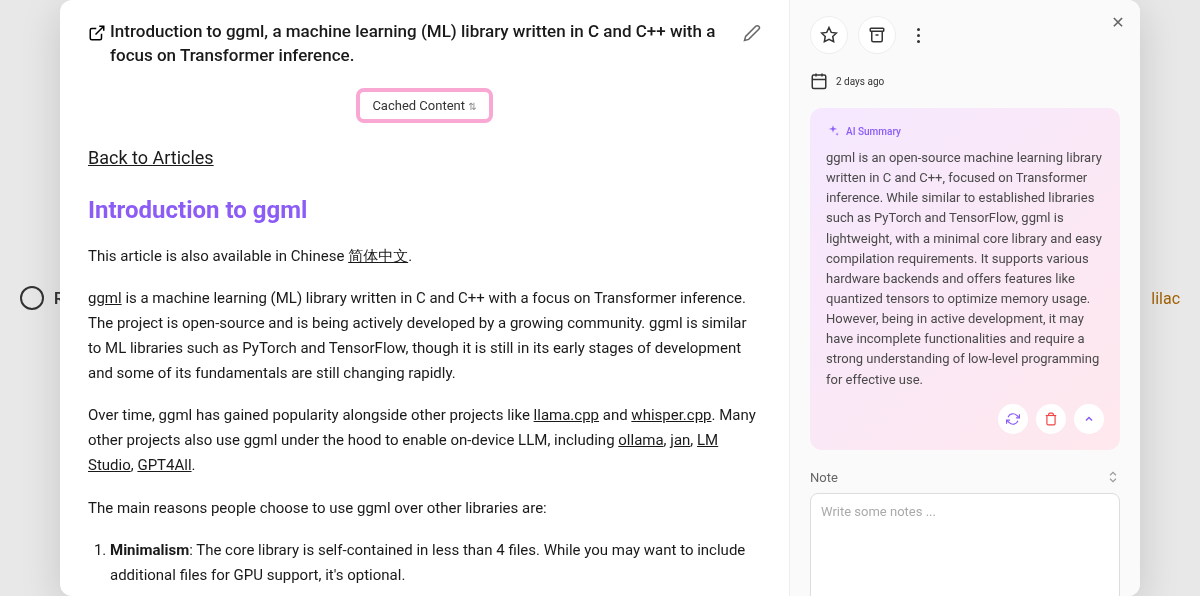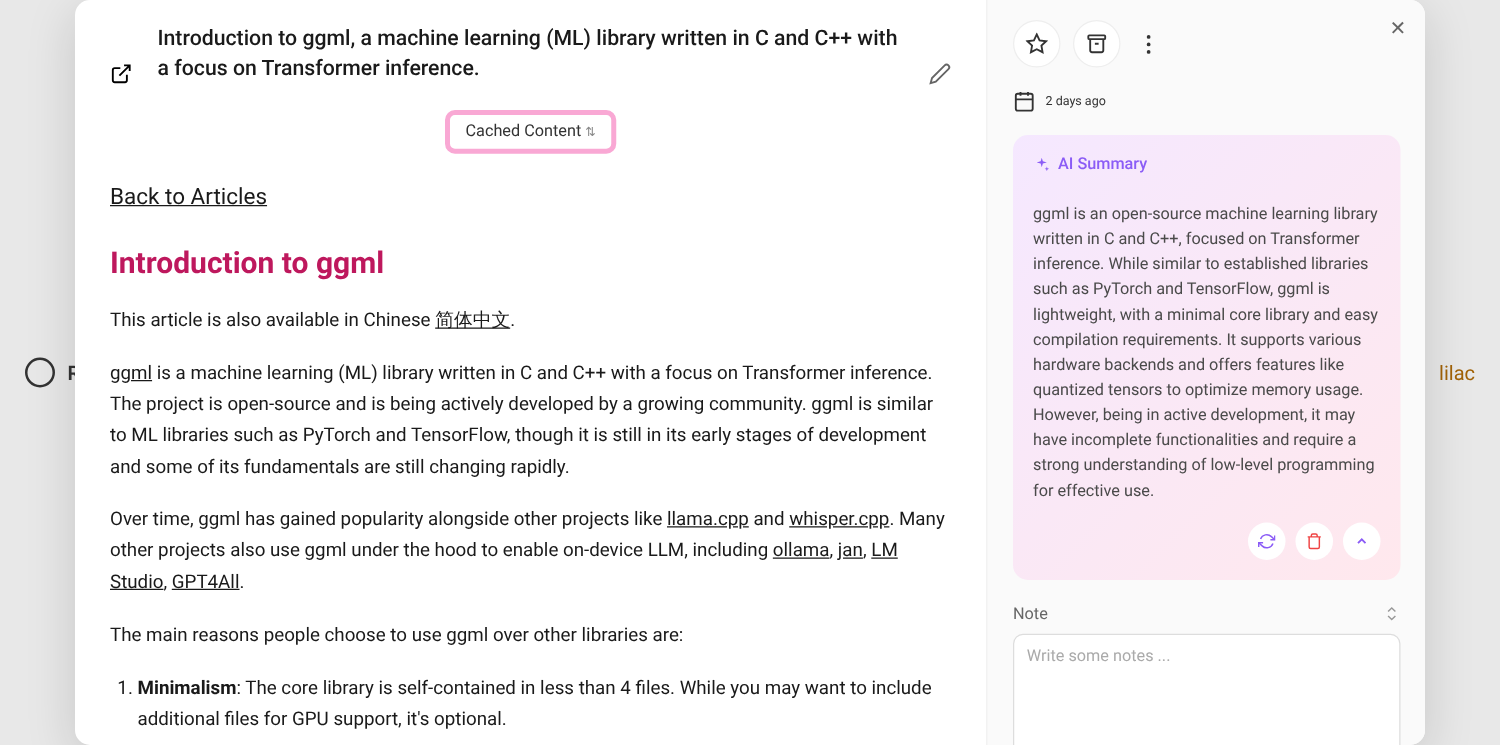--- a/index.html
+++ b/index.html
@@ -5,40 +5,40 @@
 *{margin:0;padding:0;box-sizing:border-box;font-family:-apple-system,BlinkMacSystemFont,"Segoe UI",Roboto,sans-serif}
 body{width:1200px;height:596px;overflow:hidden;background:#f0f0f0;position:relative}
 .bg{position:absolute;inset:0;background:#e8e8e8;display:flex;align-items:center;padding:0 20px}
 .bg-left{display:flex;align-items:center;gap:10px}
 .bg-icon{width:24px;height:24px;border:2px solid #333;border-radius:50%}
 .bg-text{font-weight:600;color:#333}
 .bg-right{margin-left:auto;display:flex;align-items:center;gap:8px;color:#a16207}
 .modal{position:absolute;top:0;left:60px;right:60px;bottom:0;background:#fff;border-radius:12px;display:flex;box-shadow:0 10px 40px rgba(0,0,0,0.15);overflow:hidden}
 .content{flex:1;padding:20px 28px;overflow-y:auto;border-right:1px solid #eee}
 .sidebar{width:350px;padding:16px 20px;background:#fafafa;position:relative;overflow-y:auto}
-.header{display:flex;align-items:flex-end;gap:20px;margin-bottom:20px}
+.header{display:flex;align-items:flex-start;gap:4px;margin-bottom:20px}
 .ext-icon{width:18px;height:18px;margin-top:4px;flex-shrink:0;cursor:pointer}
 .title{flex:1;font-size:17px;font-weight:500;line-height:1.4;color:#1a1a1a}
 .edit-icon{width:18px;height:18px;cursor:pointer;flex-shrink:0;margin-top:4px;color:#666}
 .cached-btn{display:inline-flex;align-items:center;gap:6px;border:4px solid #f9a8d4;border-radius:8px;padding:6px 12px;font-size:13px;color:#333;background:#fff;cursor:pointer;margin:0 auto 24px;display:block;width:fit-content}
 .caret{font-size:10px;color:#888}
 .back-link{color:#1a1a1a;text-decoration:underline;font-size:18px;display:inline-block;margin-bottom:28px}
-.art-title{font-size:24px;font-weight:700;margin-bottom:20px;color:#be185d}
+.art-title{font-size:24px;font-weight:700;margin-bottom:20px;color:#8b5cf6}
 .art-body{font-size:15px;line-height:1.65;color:#1a1a1a}
 .art-body p{margin-bottom:18px}
 .art-body a{color:#1a1a1a;text-decoration:underline}
 .art-body ol{margin-left:22px}
 .art-body li{margin-bottom:12px}
 .close-btn{position:absolute;top:12px;right:12px;width:20px;height:20px;cursor:pointer;color:#666;background:none;border:none;font-size:16px}
 .actions{display:flex;gap:10px;margin-bottom:18px;align-items:center}
 .act-btn{width:38px;height:38px;border-radius:50%;background:#fff;border:1px solid #eee;display:flex;align-items:center;justify-content:center;cursor:pointer;color:#333}
 .act-menu{width:24px;height:38px;display:flex;align-items:center;justify-content:center;cursor:pointer;color:#333;background:none;border:none}
 .timestamp{display:flex;align-items:center;gap:8px;color:#333;font-size:10px;margin-bottom:18px}
 .summary-card{background:linear-gradient(135deg,#f5e8ff 0%,#ffe8ed 100%);border-radius:12px;padding:16px;margin-bottom:20px}
-.summary-head{display:flex;align-items:center;gap:6px;color:#8b5cf6;font-size:13px;font-weight:500;margin-bottom:23px}
+.summary-head{display:flex;align-items:center;gap:6px;color:#8b5cf6;font-size:10px;font-weight:500;margin-bottom:10px}
 .sparkle{width:14px;height:14px}
 .summary-text{font-size:13px;line-height:1.55;color:#4a4a4a}
 .summary-actions{display:flex;gap:8px;justify-content:flex-end;margin-top:14px}
 .sum-btn{width:30px;height:30px;border-radius:50%;background:#fff;border:none;display:flex;align-items:center;justify-content:center;cursor:pointer;color:#8b5cf6;font-size:13px}
 .sum-btn.del{color:#ef4444}
 .note-head{display:flex;justify-content:space-between;align-items:center;margin-bottom:8px}
 .note-label{font-size:13px;color:#666}
 .note-collapse{cursor:pointer;color:#999;background:none;border:none}
 .note-area{width:100%;min-height:130px;border:1px solid #ddd;border-radius:8px;padding:10px;font-size:13px;color:#333;font-family:inherit;resize:vertical}
 .note-area::placeholder{color:#aaa}

